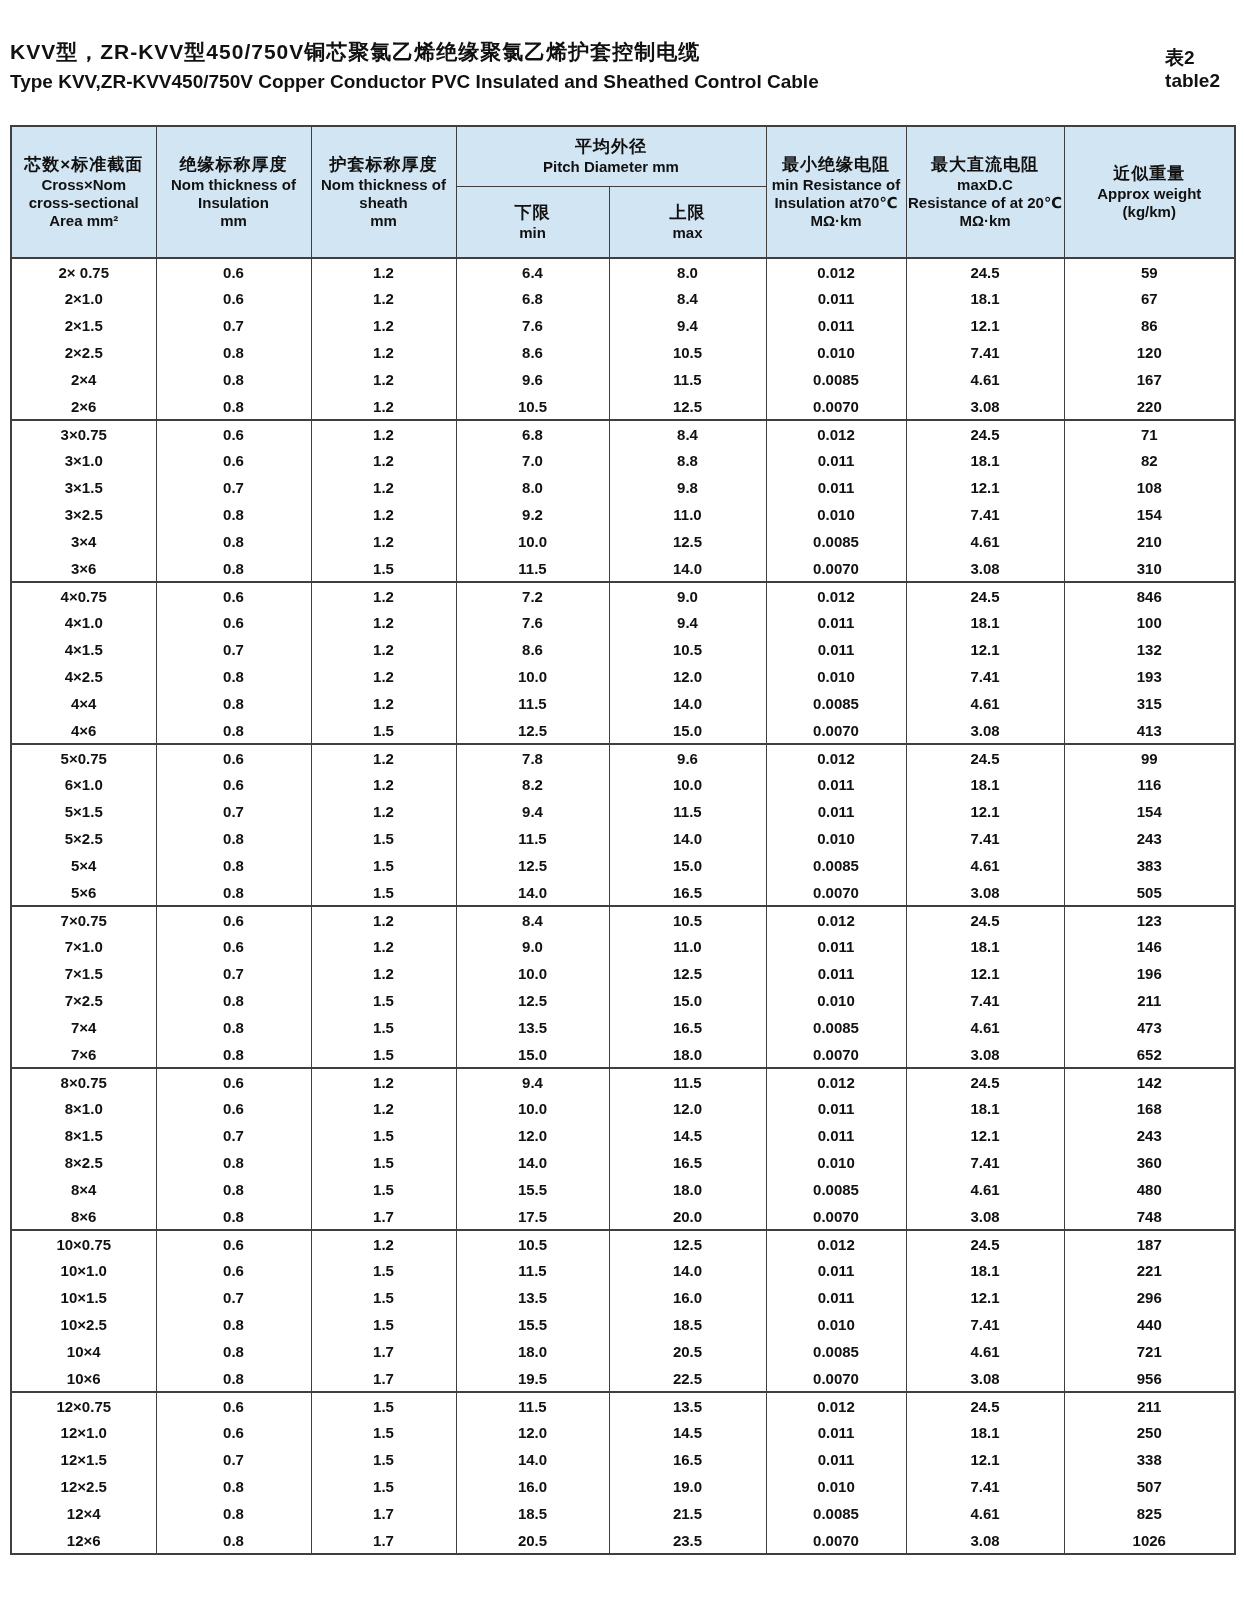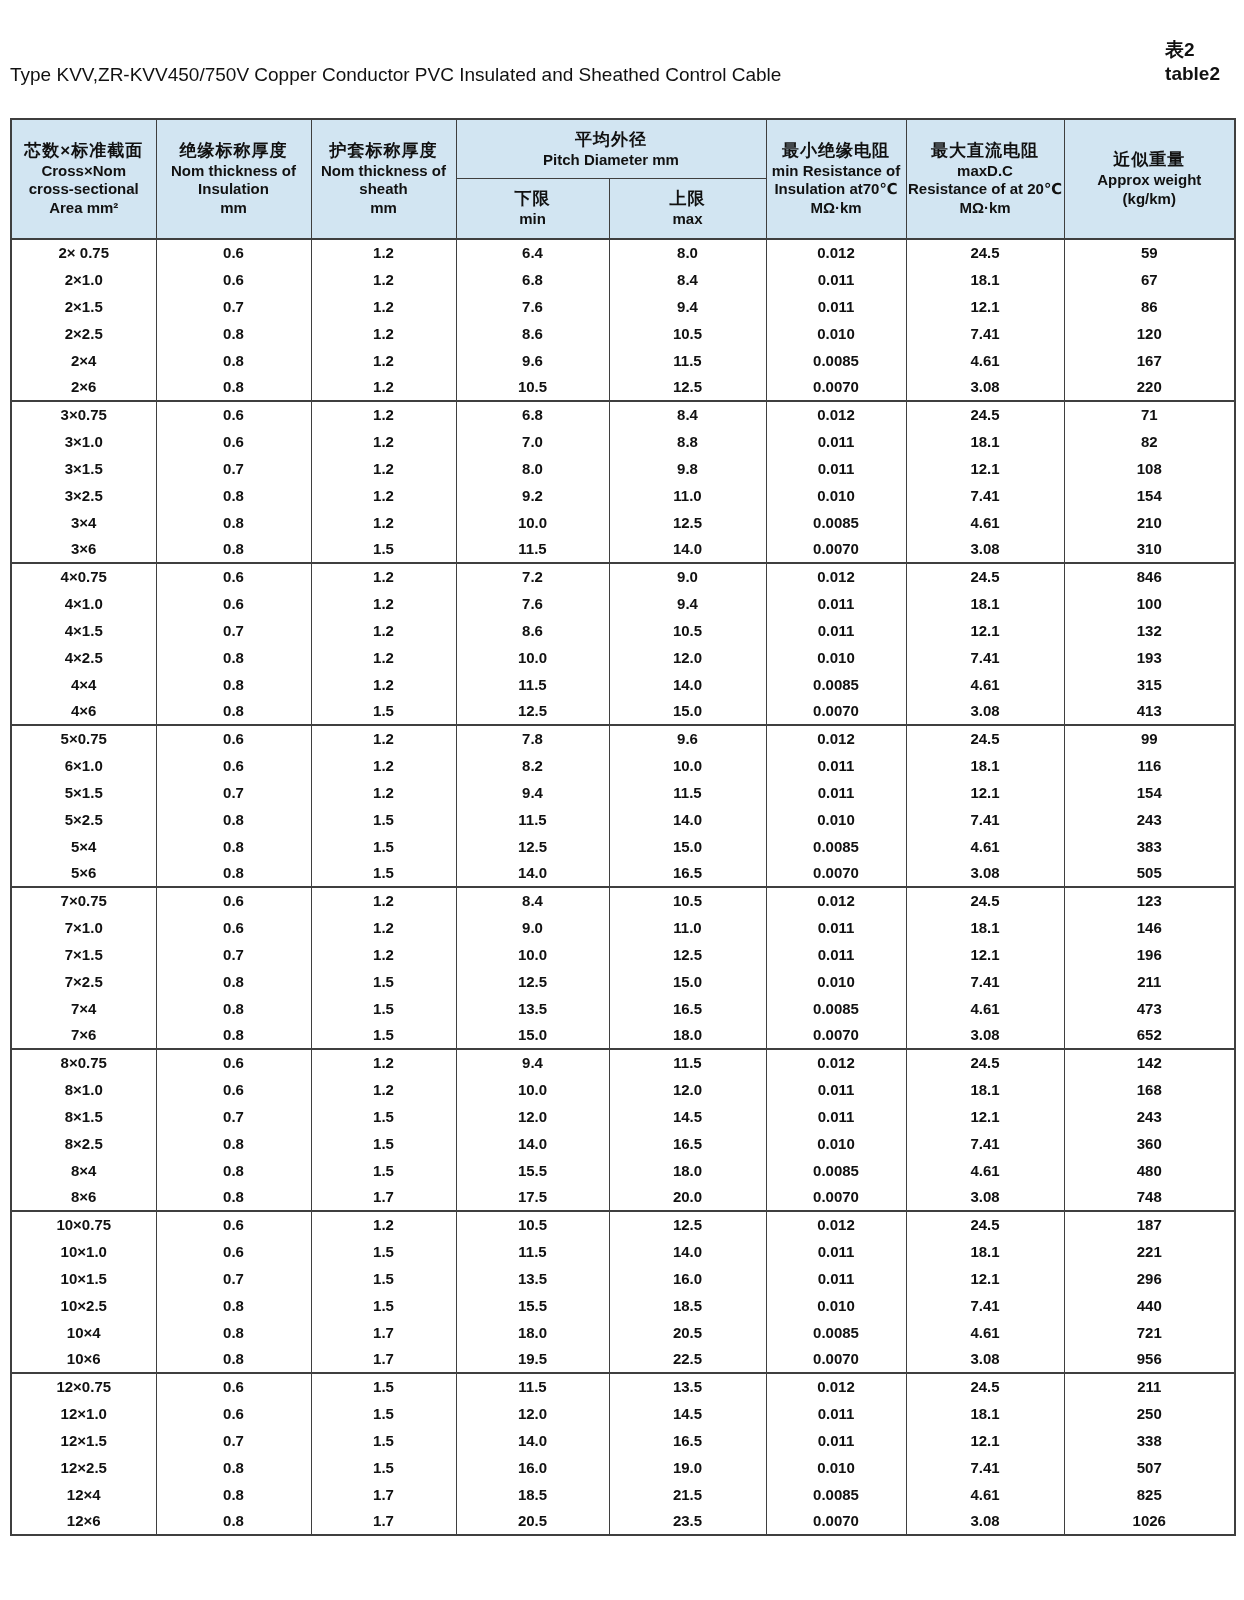--- a/index.html
+++ b/index.html
@@ -24,40 +24,40 @@
   }
   .title .zh { font-size: 29px; letter-spacing: 3px; }
 
   .subhead-row {
     display: flex;
     justify-content: space-between;
     align-items: flex-end;
     margin-top: 26px;
   }
   .subtitle-zh { font-size: 21px; font-weight: bold; letter-spacing: 1px; }
-  .subtitle-en { font-size: 19px; font-weight: normal; margin-top: 11px; }
+  .subtitle-en { font-size: 19px; font-weight: bold; margin-top: 5px; }
   .table-ref { text-align: left; font-size: 19px; font-weight: bold; line-height: 1.25; padding-right: 14px; }
 
   table.spec {
     border-collapse: collapse;
     table-layout: fixed;
     width: 1224px;
     margin-top: 32px;
     border: 2px solid var(--border-color);
   }
   thead th {
     background: var(--header-bg);
     border: 1px solid var(--border-color);
     font-weight: bold;
     text-align: center;
     vertical-align: middle;
     padding: 1px 0;
   }
   thead tr.h1 th { height: 60px; }
-  thead tr.h2 th { height: 60px; }
+  thead tr.h2 th { height: 72px; }
   thead { border-bottom: 2px solid var(--border-color); }
   th .zh { font-size: 17px; letter-spacing: 1px; line-height: 1.3; }
   th .en { font-size: 15px; letter-spacing: 0px; line-height: 1.22; }
 
   tbody td {
     height: 27px;
     text-align: center;
     vertical-align: middle;
     font-size: 15px;
     font-weight: bold;
@@ -68,20 +68,21 @@
   tbody tr.group-start td { border-top: 2px solid var(--border-color); }
 </style>
 </head>
 <body>
 
 <div class="page">
 
 
   <div class="subhead-row">
     <div class="subhead">
+      <div class="subtitle-zh">KVV型，ZR-KVV型450/750V铜芯聚氯乙烯绝缘聚氯乙烯护套控制电缆</div>
       <div class="subtitle-en">Type KVV,ZR-KVV450/750V Copper Conductor PVC Insulated and Sheathed Control Cable</div>
     </div>
     <div class="table-ref">
       <div>表2</div>
       <div>table2</div>
     </div>
   </div>
 
   <table class="spec">
     <colgroup>

